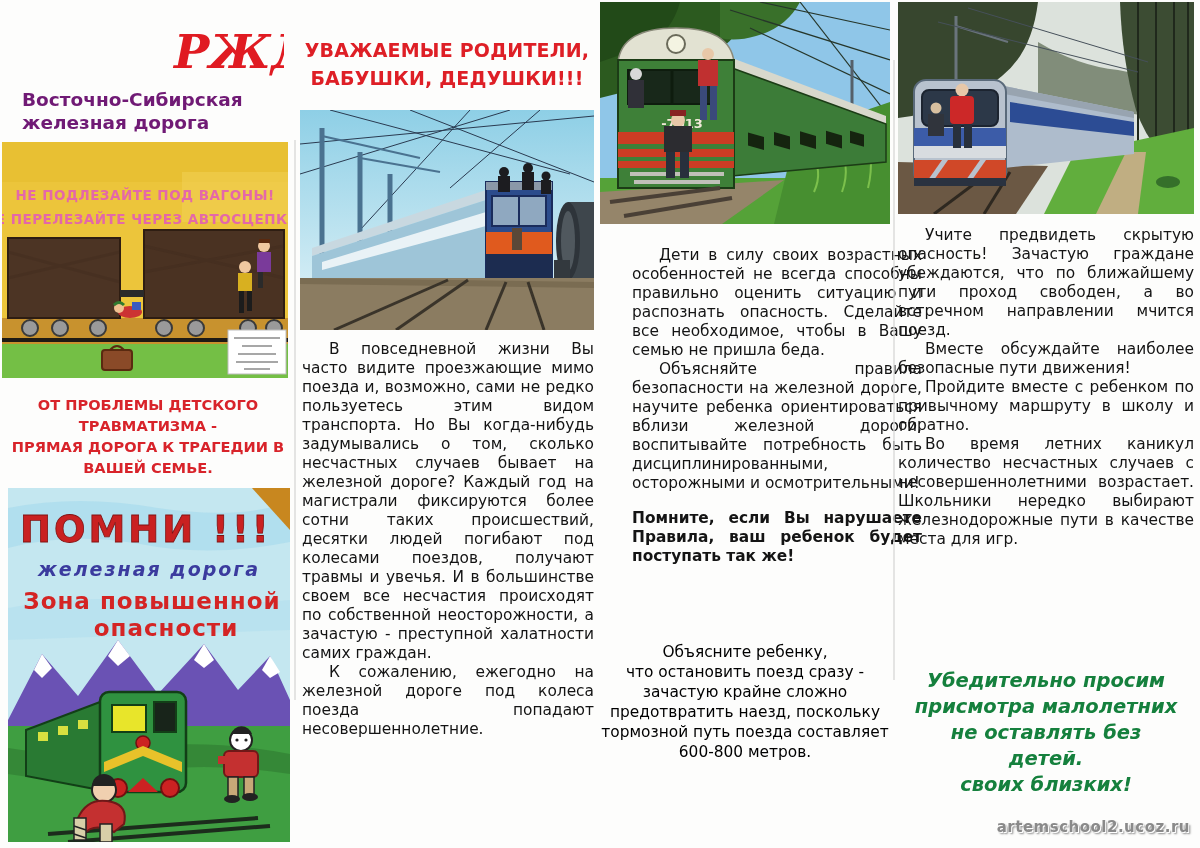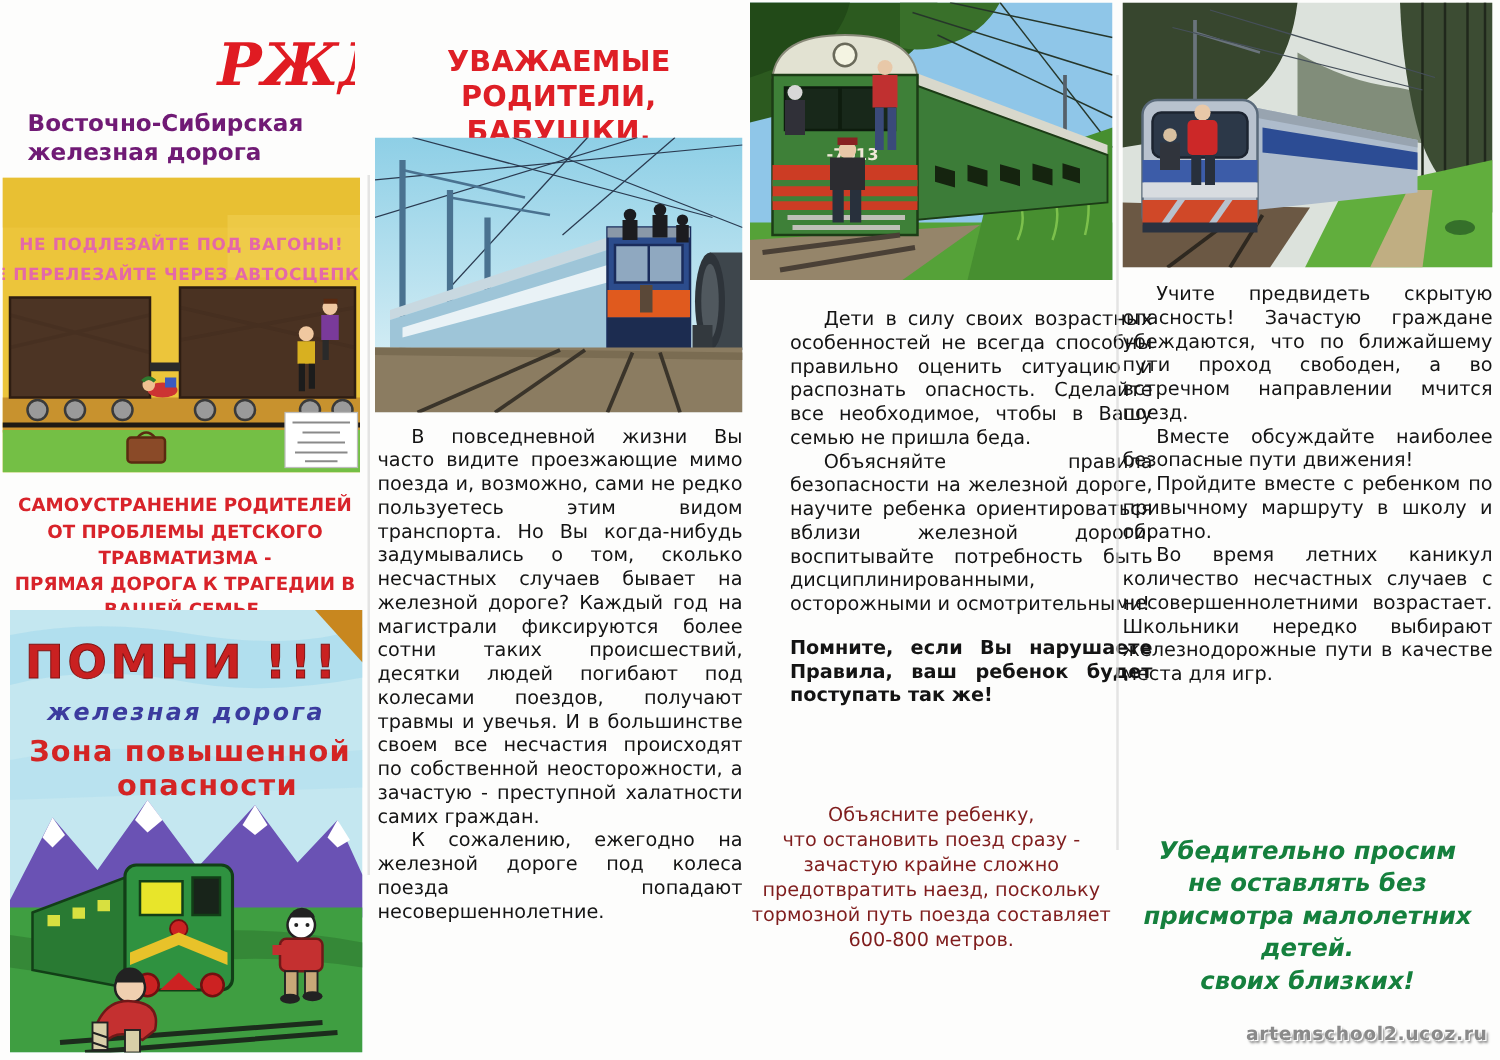--- a/index.html
+++ b/index.html
@@ -4,28 +4,28 @@
 <style>
   html,body{margin:0;padding:0;background:#e9e9e9;}
   .page{position:relative;width:1200px;height:848px;background:#fdfdfc;overflow:hidden;
         font-family:"DejaVu Sans",sans-serif;color:#181818;}
   .abs{position:absolute;}
   
   .division{left:22px;top:88px;width:250px;font-size:18.5px;font-weight:bold;line-height:23px;color:#701a75;}
   .warning{left:8px;top:394px;width:280px;text-align:center;font-size:14.6px;font-weight:bold;
            line-height:21px;color:#d8232a;}
   
-  .heading{left:300px;top:36px;width:294px;text-align:center;font-size:23px;font-weight:bold;
+  .heading{left:300px;top:36px;width:294px;text-align:center;font-size:19px;font-weight:bold;
            line-height:28px;color:#de1f26;letter-spacing:.2px;}
   .body-text{font-size:15.4px;line-height:19px;color:#141414;}
   .body-text p{margin:0;text-align:justify;text-indent:27px;}
   .col2text{left:302px;top:340px;width:292px;}
   .col3text{left:600px;top:246px;width:290px;margin-left:32px;}
   .bold-para{font-weight:bold;text-indent:0 !important;margin-top:16px !important;}
-  .centered3{left:600px;top:642px;width:290px;text-align:center;font-size:15.4px;line-height:20px;color:#7f1d1d;}
+  .centered3{left:600px;top:642px;width:290px;text-align:center;font-size:15.4px;line-height:20px;color:#000000;}
   .col4text{left:898px;top:226px;width:296px;}
   .plea{left:898px;top:668px;width:296px;text-align:center;font-size:19.5px;font-weight:bold;
         font-style:italic;color:#15803d;line-height:26px;}
   .watermark{right:10px;top:818px;font-size:15px;font-weight:bold;color:#8a8a8a;
              text-shadow:1px 1px 0 #ffffff,2px 2px 2px rgba(0,0,0,.45);letter-spacing:.5px;}
   .scan-line{width:2px;background:#d9d9d9;opacity:.7;}
   svg{display:block;}
 </style>
 </head>
 <body>
@@ -99,21 +99,20 @@
             <line x1="240" y1="204" x2="270" y2="204"></line>
           <line x1="236" y1="212" x2="274" y2="212"></line>
             <line x1="234" y1="220" x2="276" y2="220"></line>
           <line x1="242" y1="227" x2="268" y2="227"></line>
         </g>
       </g>
     </svg>
   </div>
 
   <div class="abs warning">
-    <div>САМОУСТРАНЕНИЕ РОДИТЕЛЕЙ</div>
     <div>ОТ ПРОБЛЕМЫ ДЕТСКОГО ТРАВМАТИЗМА -</div>
     <div>ПРЯМАЯ ДОРОГА К ТРАГЕДИИ В ВАШЕЙ СЕМЬЕ.</div>
   </div>
 
   <div class="abs" style="left:8px;top:488px;width:282px;height:354px;">
     <svg width="282" height="354" viewBox="0 0 282 354">
       <rect width="282" height="354" fill="#c4e7f0"></rect>
       <path d="M0 20 q70 -14 150 0 q80 12 132 -6 l0 40 q-80 16 -150 2 q-70 -12 -132 4 z" fill="#aadcec" opacity=".7"></path>
       <path d="M0 120 q90 -18 180 0 l102 -8 l0 30 l-282 10 z" fill="#b2e0ee" opacity=".6"></path>
       <polygon points="244,0 282,0 282,42" fill="#c8871f"></polygon>
@@ -390,22 +389,22 @@
 
   <div class="abs body-text col4text">
     <p>Учите предвидеть скрытую опасность! Зачастую граждане убеждаются, что по ближайшему пути проход свободен, а во встречном направлении мчится поезд.</p>
     <p>Вместе обсуждайте наиболее безопасные пути движения!</p>
     <p>Пройдите вместе с ребенком по привычному маршруту в школу и обратно.</p>
     <p>Во время летних каникул количество несчастных случаев с несовершеннолетними возрастает. Школьники нередко выбирают железнодорожные пути в качестве места для игр.</p>
   </div>
 
   <div class="abs plea">
     <div>Убедительно просим</div>
+    <div>присмотра малолетних</div>
     <div>не оставлять без</div>
-    <div>присмотра малолетних</div>
     <div>детей.</div>
     <div>своих близких!</div>
   </div>
 
   <div class="abs watermark">artemschool2.ucoz.ru</div>
 
   <div class="abs scan-line" style="left:294px;top:140px;height:560px;"></div>
   <div class="abs scan-line" style="left:893px;top:60px;height:620px;"></div>
 </div>
 

